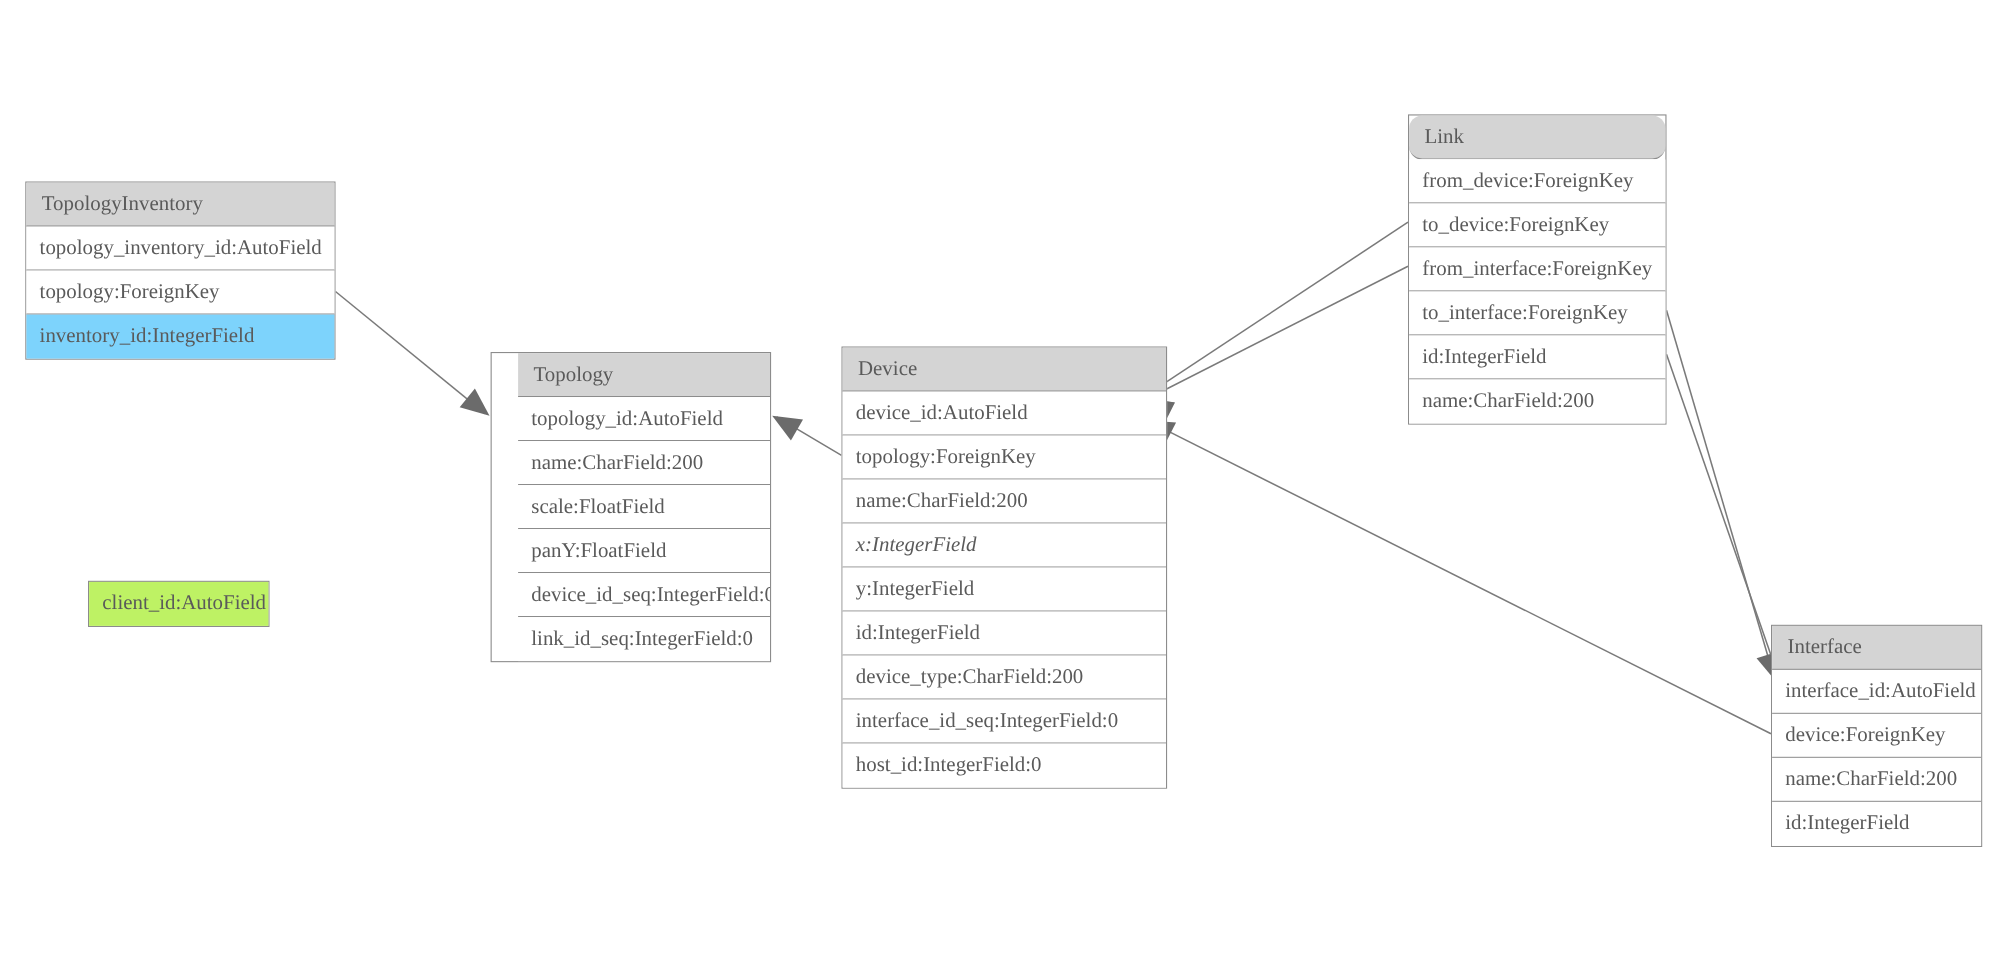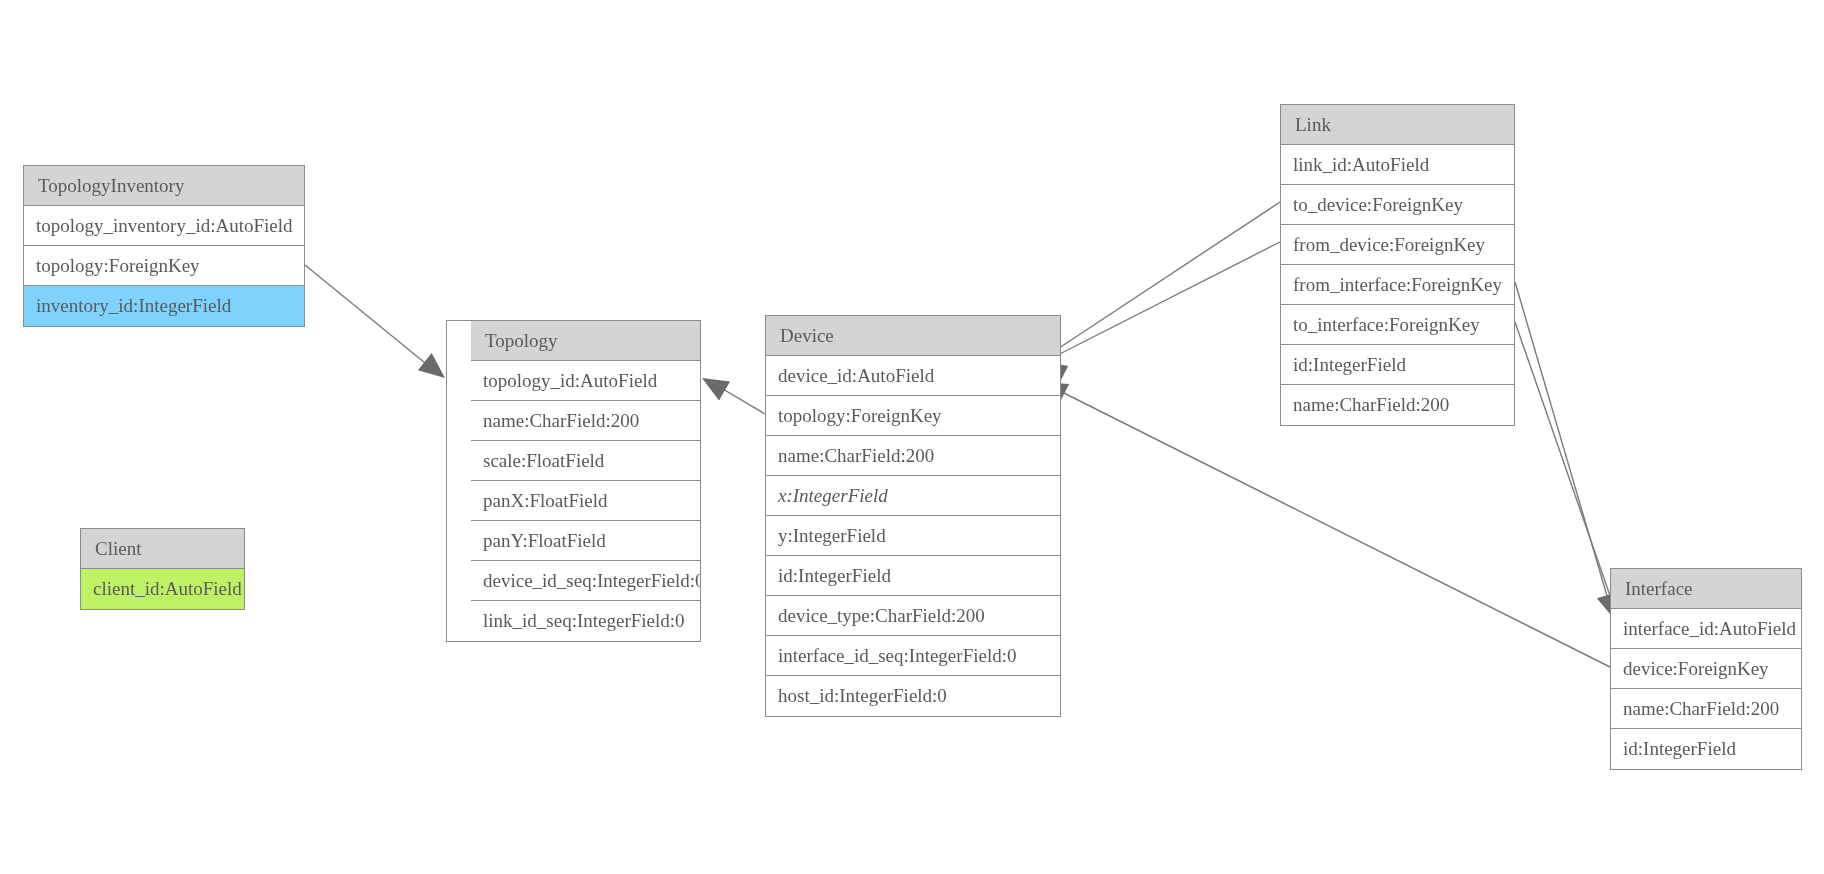--- a/index.html
+++ b/index.html
@@ -93,50 +93,47 @@
       </g>
     </svg>
   <div id="entities-layer">
       <div class="entity" style="left: 23px; top: 165px; width: 282px; border-color: rgb(140, 140, 140);">
         <div class="entity-header" style="background: rgb(212, 212, 212); color: rgb(90, 90, 90); border-bottom-color: rgb(140, 140, 140);">TopologyInventory</div>
         <div class="entity-row" style="color: rgb(90, 90, 90); background: rgb(255, 255, 255); border-bottom-color: rgb(140, 140, 140);">topology_inventory_id:AutoField</div>
         <div class="entity-row" style="color: rgb(90, 90, 90); background: rgb(255, 255, 255); border-bottom-color: rgb(140, 140, 140);">topology:ForeignKey</div>
         <div class="entity-row" style="color: rgb(90, 90, 90); background: #7dd3fc; border-bottom-color: rgb(140, 140, 140); font-family: Liberation Serif, serif;">inventory_id:IntegerField</div>
       </div>
       <div class="entity" style="left: 80px; top: 528px; width: 165px; border-color: rgb(140, 140, 140);">
-        <div class="entity-header" style="background: rgb(212, 212, 212); color: rgb(90, 90, 90); border-bottom-color: rgb(140, 140, 140);">Client</div>
         <div class="entity-row" style="color: rgb(90, 90, 90); background: #bef264; border-bottom-color: rgb(140, 140, 140);">client_id:AutoField</div>
       </div>
       <div class="entity" style="left: 446px; top: 320px; width: 255px; border-color: rgb(140, 140, 140); padding-left: 24px;">
         <div class="entity-header" style="background: rgb(212, 212, 212); color: rgb(90, 90, 90); border-bottom-color: rgb(140, 140, 140);">Topology</div>
         <div class="entity-row" style="color: rgb(90, 90, 90); background: rgb(255, 255, 255); border-bottom-color: rgb(140, 140, 140);">topology_id:AutoField</div>
         <div class="entity-row" style="color: rgb(90, 90, 90); background: rgb(255, 255, 255); border-bottom-color: rgb(140, 140, 140);">name:CharField:200</div>
         <div class="entity-row" style="color: rgb(90, 90, 90); background: rgb(255, 255, 255); border-bottom-color: rgb(140, 140, 140);">scale:FloatField</div>
-        <div class="entity-row" style="color: rgb(90, 90, 90); background: rgb(255, 255, 255); border-bottom-color: rgb(140, 140, 140);">panX:FloatField</div>
         <div class="entity-row" style="color: rgb(90, 90, 90); background: rgb(255, 255, 255); border-bottom-color: rgb(140, 140, 140);">panY:FloatField</div>
         <div class="entity-row" style="color: rgb(90, 90, 90); background: rgb(255, 255, 255); border-bottom-color: rgb(140, 140, 140); text-align: right;">device_id_seq:IntegerField:0</div>
         <div class="entity-row" style="color: rgb(90, 90, 90); background: rgb(255, 255, 255); border-bottom-color: rgb(140, 140, 140);">link_id_seq:IntegerField:0</div>
       </div>
       <div class="entity" style="left: 765px; top: 315px; width: 296px; border-color: rgb(140, 140, 140);">
         <div class="entity-header" style="background: rgb(212, 212, 212); color: rgb(90, 90, 90); border-bottom-color: rgb(140, 140, 140);">Device</div>
         <div class="entity-row" style="color: rgb(90, 90, 90); background: rgb(255, 255, 255); border-bottom-color: rgb(140, 140, 140);">device_id:AutoField</div>
         <div class="entity-row" style="color: rgb(90, 90, 90); background: rgb(255, 255, 255); border-bottom-color: rgb(140, 140, 140);">topology:ForeignKey</div>
         <div class="entity-row" style="color: rgb(90, 90, 90); background: rgb(255, 255, 255); border-bottom-color: rgb(140, 140, 140);">name:CharField:200</div>
         <div class="entity-row" style="color: rgb(90, 90, 90); background: rgb(255, 255, 255); border-bottom-color: rgb(140, 140, 140); font-style: italic;">x:IntegerField</div>
         <div class="entity-row" style="color: rgb(90, 90, 90); background: rgb(255, 255, 255); border-bottom-color: rgb(140, 140, 140);">y:IntegerField</div>
         <div class="entity-row" style="color: rgb(90, 90, 90); background: rgb(255, 255, 255); border-bottom-color: rgb(140, 140, 140);">id:IntegerField</div>
         <div class="entity-row" style="color: rgb(90, 90, 90); background: rgb(255, 255, 255); border-bottom-color: rgb(140, 140, 140);">device_type:CharField:200</div>
         <div class="entity-row" style="color: rgb(90, 90, 90); background: rgb(255, 255, 255); border-bottom-color: rgb(140, 140, 140);">interface_id_seq:IntegerField:0</div>
         <div class="entity-row" style="color: rgb(90, 90, 90); background: rgb(255, 255, 255); border-bottom-color: rgb(140, 140, 140);">host_id:IntegerField:0</div>
       </div>
       <div class="entity" style="left: 1280px; top: 104px; width: 235px; border-color: rgb(140, 140, 140);">
-        <div class="entity-header" style="background: rgb(212, 212, 212); color: rgb(90, 90, 90); border-bottom-color: rgb(140, 140, 140);">Link</div>
-        <div class="entity-row" style="color: rgb(90, 90, 90); background: rgb(255, 255, 255); border-bottom-color: rgb(140, 140, 140);">link_id:AutoField</div>
+        <div class="entity-header" style="background: rgb(212, 212, 212); color: rgb(90, 90, 90); border-bottom-color: rgb(140, 140, 140); border-radius: 12px;">Link</div>
+        <div class="entity-row" style="color: rgb(90, 90, 90); background: rgb(255, 255, 255); border-bottom-color: rgb(140, 140, 140);">from_device:ForeignKey</div>
         <div class="entity-row" style="color: rgb(90, 90, 90); background: rgb(255, 255, 255); border-bottom-color: rgb(140, 140, 140);">to_device:ForeignKey</div>
-        <div class="entity-row" style="color: rgb(90, 90, 90); background: rgb(255, 255, 255); border-bottom-color: rgb(140, 140, 140);">from_device:ForeignKey</div>
         <div class="entity-row" style="color: rgb(90, 90, 90); background: rgb(255, 255, 255); border-bottom-color: rgb(140, 140, 140);">from_interface:ForeignKey</div>
         <div class="entity-row" style="color: rgb(90, 90, 90); background: rgb(255, 255, 255); border-bottom-color: rgb(140, 140, 140);">to_interface:ForeignKey</div>
         <div class="entity-row" style="color: rgb(90, 90, 90); background: rgb(255, 255, 255); border-bottom-color: rgb(140, 140, 140);">id:IntegerField</div>
         <div class="entity-row" style="color: rgb(90, 90, 90); background: rgb(255, 255, 255); border-bottom-color: rgb(140, 140, 140);">name:CharField:200</div>
       </div>
       <div class="entity" style="left: 1610px; top: 568px; width: 192px; border-color: rgb(140, 140, 140);">
         <div class="entity-header" style="background: rgb(212, 212, 212); color: rgb(90, 90, 90); border-bottom-color: rgb(140, 140, 140);">Interface</div>
         <div class="entity-row" style="color: rgb(90, 90, 90); background: rgb(255, 255, 255); border-bottom-color: rgb(140, 140, 140);">interface_id:AutoField</div>
         <div class="entity-row" style="color: rgb(90, 90, 90); background: rgb(255, 255, 255); border-bottom-color: rgb(140, 140, 140);">device:ForeignKey</div>
         <div class="entity-row" style="color: rgb(90, 90, 90); background: rgb(255, 255, 255); border-bottom-color: rgb(140, 140, 140);">name:CharField:200</div>

